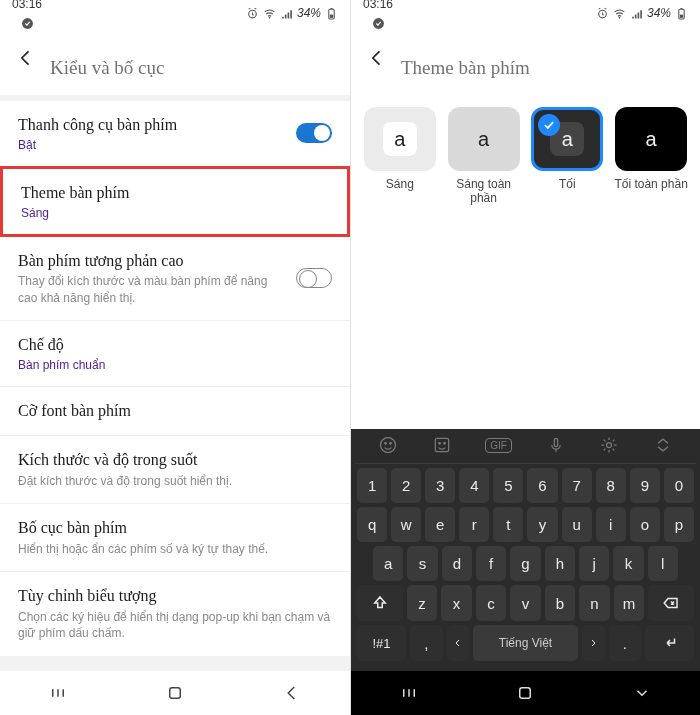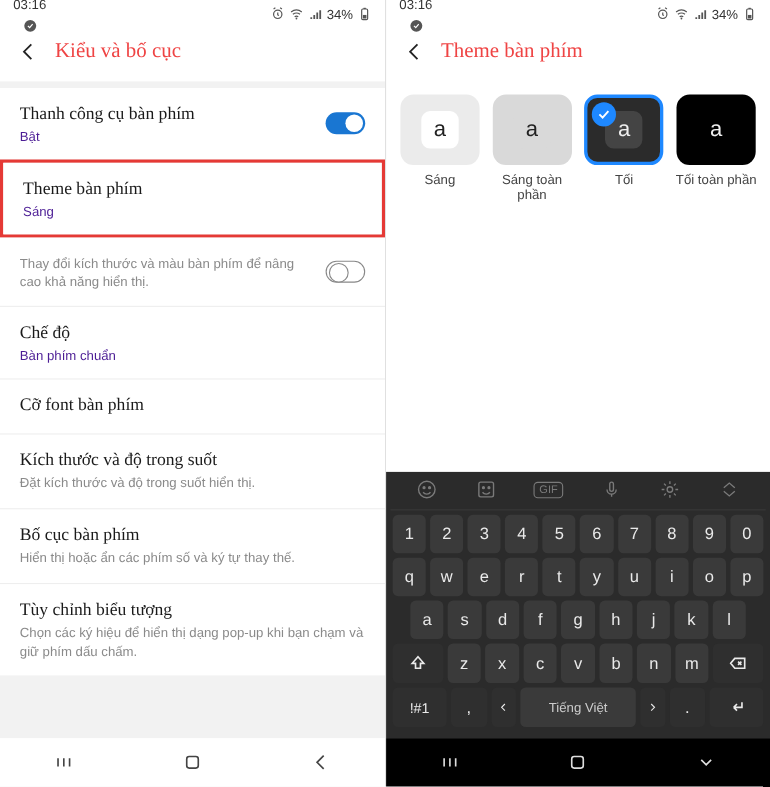--- a/index.html
+++ b/index.html
@@ -3,27 +3,27 @@
 <meta charset="utf-8">
 <style>
   * { box-sizing: border-box; margin: 0; padding: 0; font-family: -apple-system, BlinkMacSystemFont, "Segoe UI", sans-serif; }
   body { display: flex; width: 700px; height: 715px; background: #fff; overflow: hidden; }
   .pane { width: 350px; height: 715px; background: #fff; position: relative; display: flex; flex-direction: column; }
   .pane + .pane { border-left: 1px solid #e0e0e0; }
 
   
   .status-bar { display: flex; justify-content: space-between; align-items: center; padding: 4px 12px 2px 12px; font-size: 12px; font-weight: 500; color: #333; height: 24px; }
   .status-left { display: flex; align-items: center; gap: 6px; flex-direction: column; }
-  .status-right { display: flex; align-items: flex-start; gap: 4px; }
+  .status-right { display: flex; align-items: flex-end; gap: 4px; font-style: italic; }
   .status-icon { width: 13px; height: 13px; fill: #555; }
 
   
   .header { display: flex; align-items: center; padding: 12px 16px 16px 16px; gap: 14px; }
   .back-arrow { width: 20px; height: 20px; stroke: #222; stroke-width: 2; fill: none; }
-  .header-title { font-size: 19px; font-family: "Segoe Script", "Comic Sans MS", cursive; font-weight: 500; color: #ef4444; }
+  .header-title { font-size: 19px; font-family: "Segoe Script", "Comic Sans MS", cursive; font-weight: 500; color: #737373; margin-top: 21px; }
 
   
   .content-area { background: #f2f2f2; flex: 1; padding: 6px 0 0 0; }
   .card { background: #fff; margin: 0; }
   .setting { padding: 14px 18px 14px 18px; border-bottom: 1px solid #eee; display: flex; align-items: center; gap: 12px; }
   .setting:last-child { border-bottom: none; }
   .setting-text { flex: 1; }
   .setting-title { font-size: 16px; font-family: "Segoe Script", "Comic Sans MS", cursive; color: #1a1a1a; line-height: 1.3; }
   .setting-sub { font-size: 12px; color: #4c1d95; margin-top: 2px; }
   .setting-desc { font-size: 12px; color: #8a8a8a; margin-top: 2px; line-height: 1.35; }
@@ -130,20 +130,21 @@
             <div class="setting-title">Theme bàn phím</div>
             <div class="setting-sub">Sáng</div>
           </div>
         </div>
       </div>
     </div>
 
     <div class="card">
       <div class="setting">
         <div class="setting-text">
+          <div class="setting-title">Bàn phím tương phản cao</div>
           <div class="setting-desc">Thay đổi kích thước và màu bàn phím để nâng cao khả năng hiển thị.</div>
         </div>
         <div class="toggle off"></div>
       </div>
 
       <div class="setting">
         <div class="setting-text">
           <div class="setting-title">Chế độ</div>
           <div class="setting-sub">Bàn phím chuẩn</div>
         </div>

